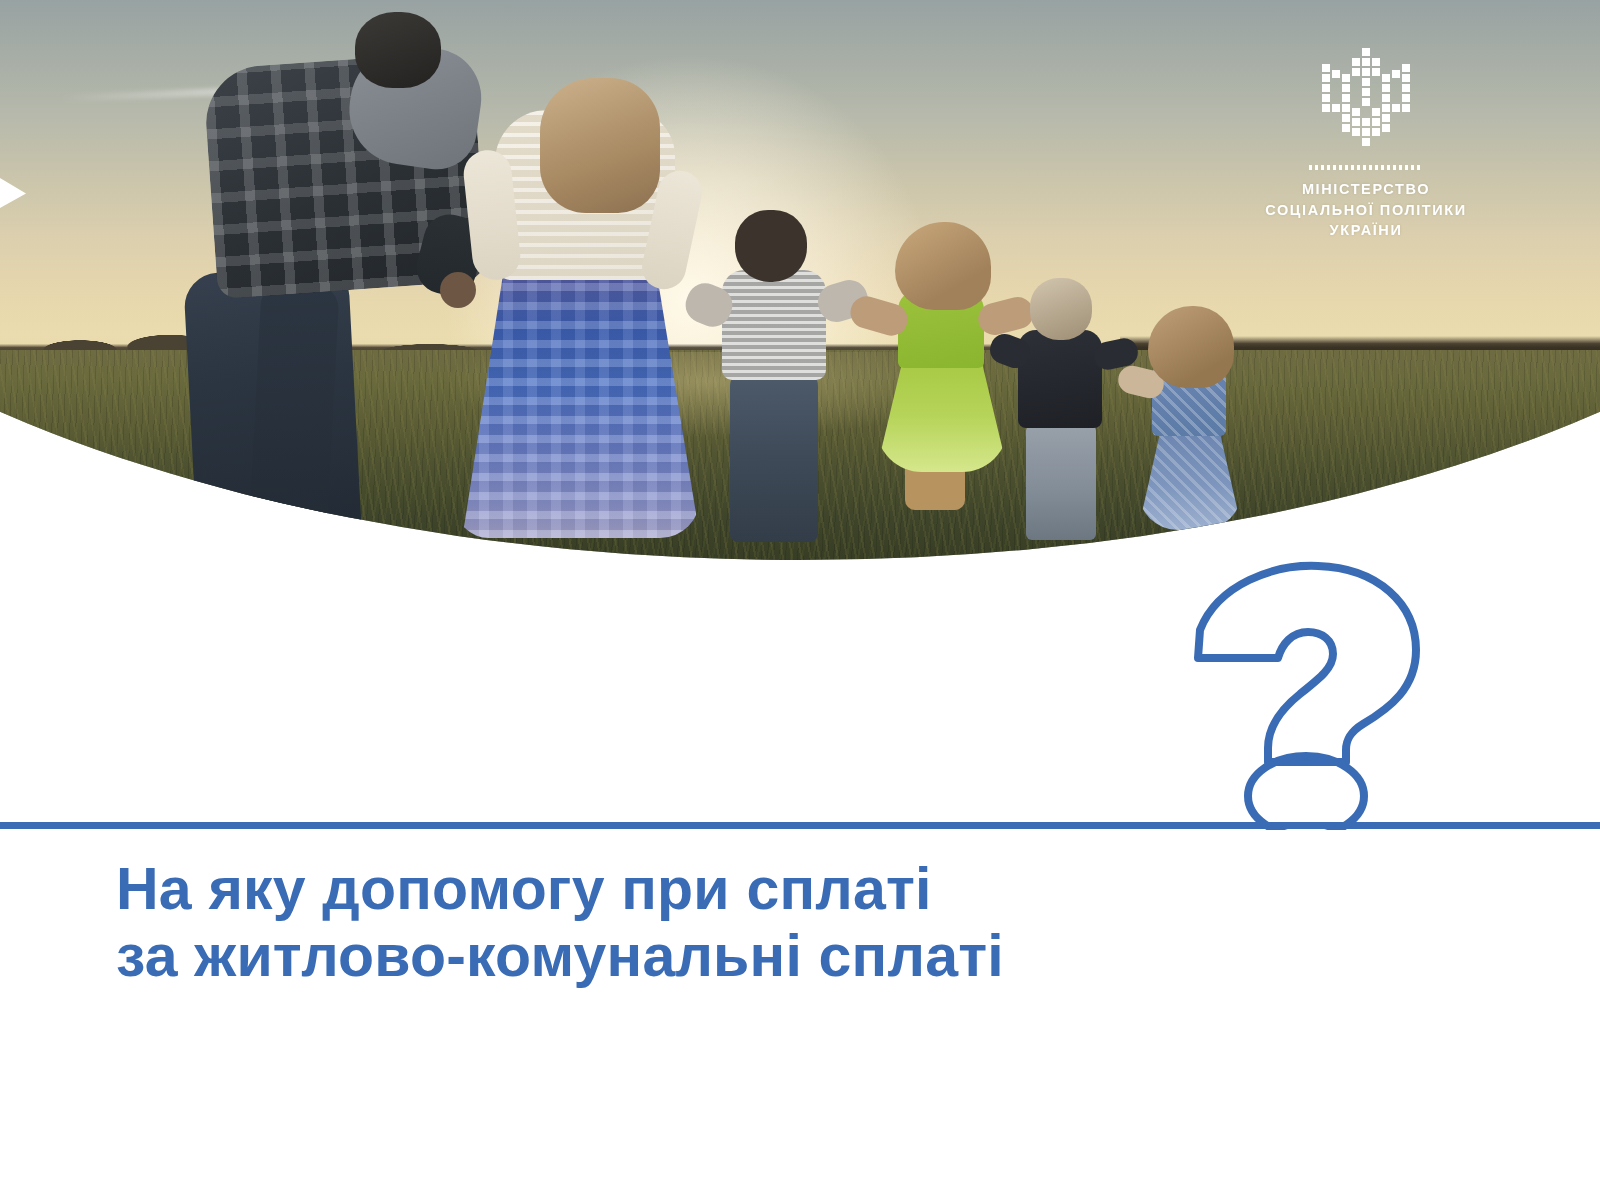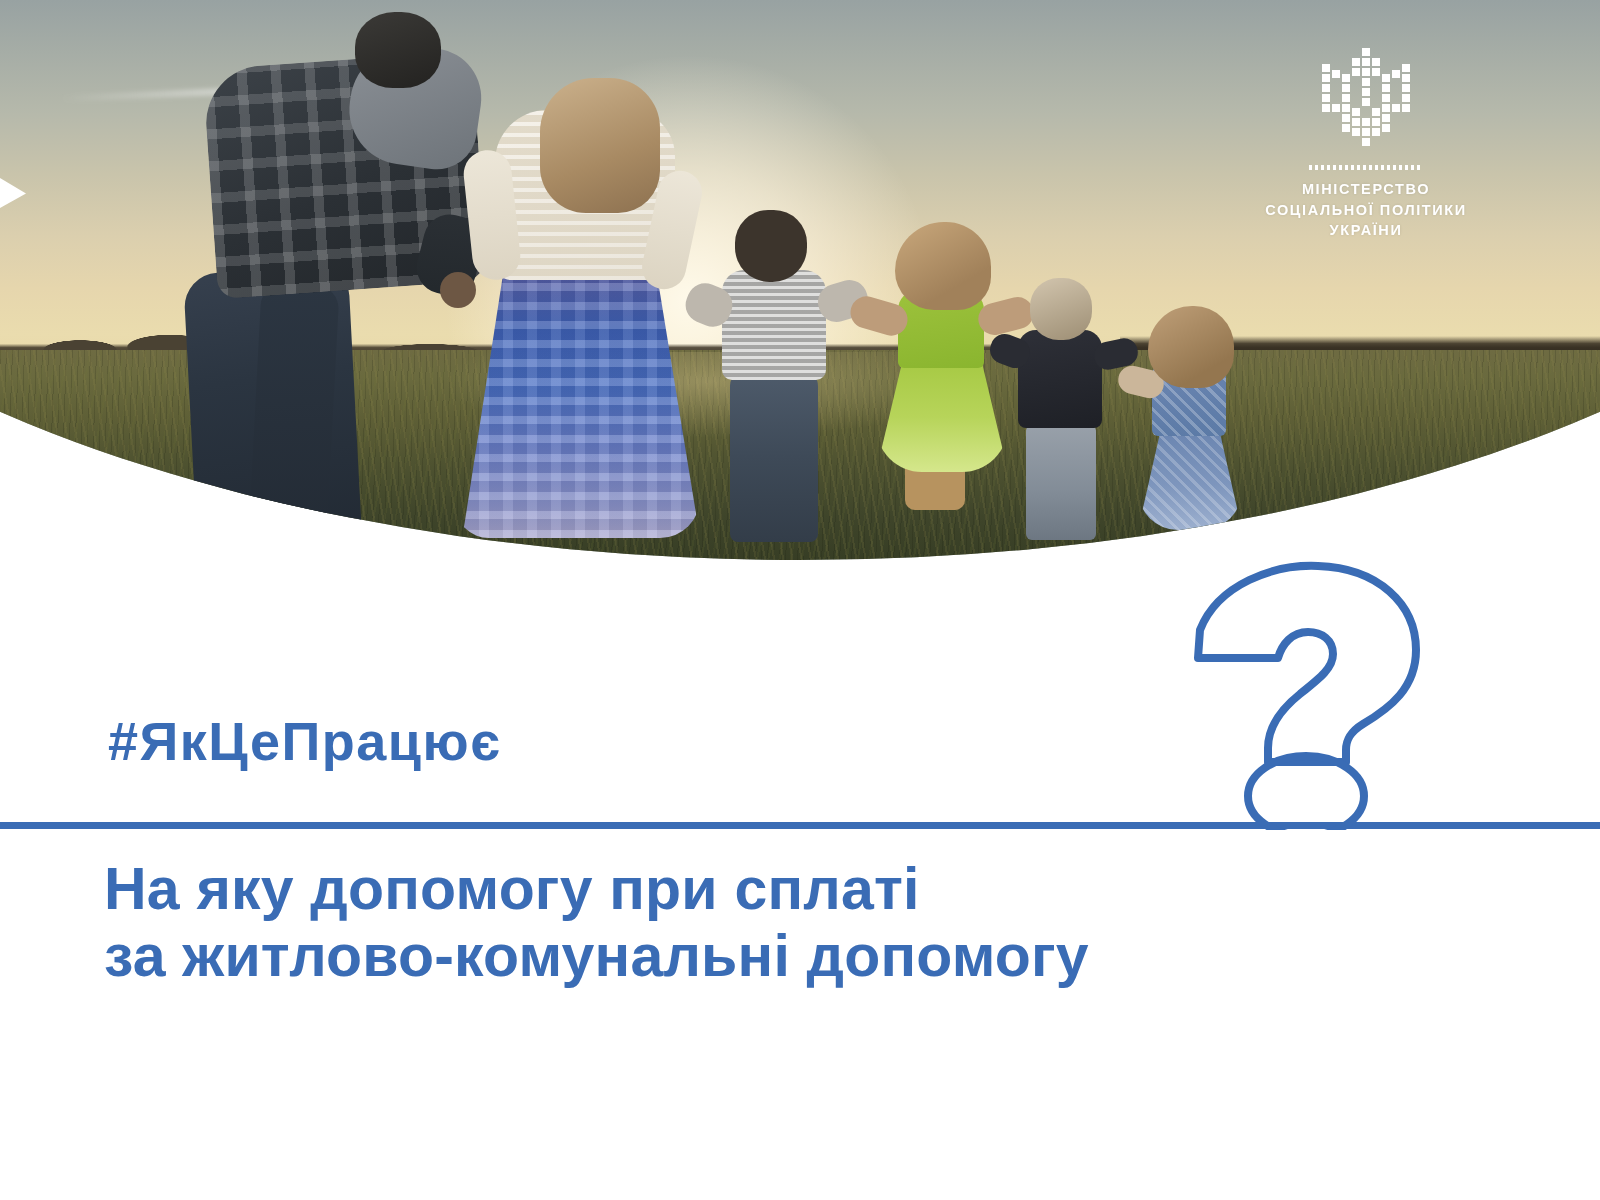--- a/index.html
+++ b/index.html
@@ -227,21 +227,21 @@
     z-index:4;
   }
   .headline{
     position:absolute;left:104px;top:856px;width:1420px;
     color:#3a6cb5;
     font-size:59px;
     font-weight:700;
     line-height:1.135;
     letter-spacing:0.2px;
   }
-  .headline .hl{display:block;white-space:nowrap;}
+  .headline .hl{display:block;white-space:nowrap;margin-left:12px;}
 </style>
 </head>
 <body>
 
 <div class="poster">
 
   <div class="photo-wrap">
     <div class="photo">
       <div class="sky"></div>
       <div class="sky-streak"></div>
@@ -348,21 +348,20 @@
             <rect x="35" y="40" width="4" height="4"></rect>
         </g>
       </svg>
       <div class="logo-sep"></div>
       <div class="logo-text">МІНІСТЕРСТВО
 СОЦІАЛЬНОЇ ПОЛІТИКИ
 УКРАЇНИ</div>
     </div>
   </div>
 
-  <div class="hashtag">#ЯкЦеПрацює</div>
 
   <div class="divider"></div>
 
   <svg class="qmark" viewBox="0 0 250 272" aria-hidden="true">
     <g fill="none" stroke="#3a6cb5" stroke-width="8" stroke-linejoin="round" stroke-linecap="butt">
       <path d="M20 100
                L22 72
                C 40 26, 96 6, 140 8
                C 200 10, 238 46, 238 92
                C 238 130, 212 150, 185 166
@@ -374,16 +373,16 @@
                C 142 120, 155 110, 155 96
                C 155 82, 144 74, 130 74
                C 114 74, 104 86, 100 100
                Z"></path>
       <ellipse cx="128" cy="238" rx="58" ry="40"></ellipse>
     </g>
   </svg>
 
   <div class="headline">
     <span class="hl">На яку допомогу при сплаті</span>
-    <span class="hl">за житлово-комунальні допомогу</span>
+    <span class="hl">за житлово-комунальні сплаті</span>
   </div>
 
 </div>
 
 </body></html>

